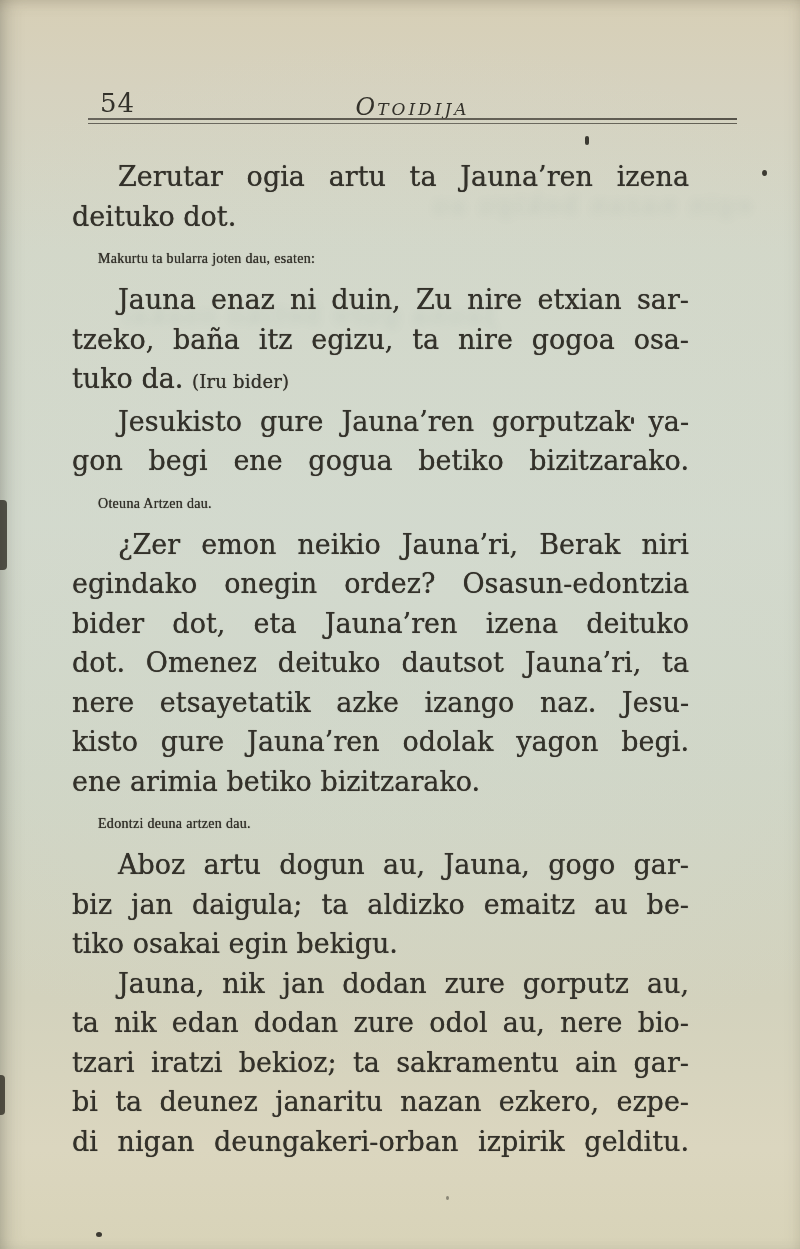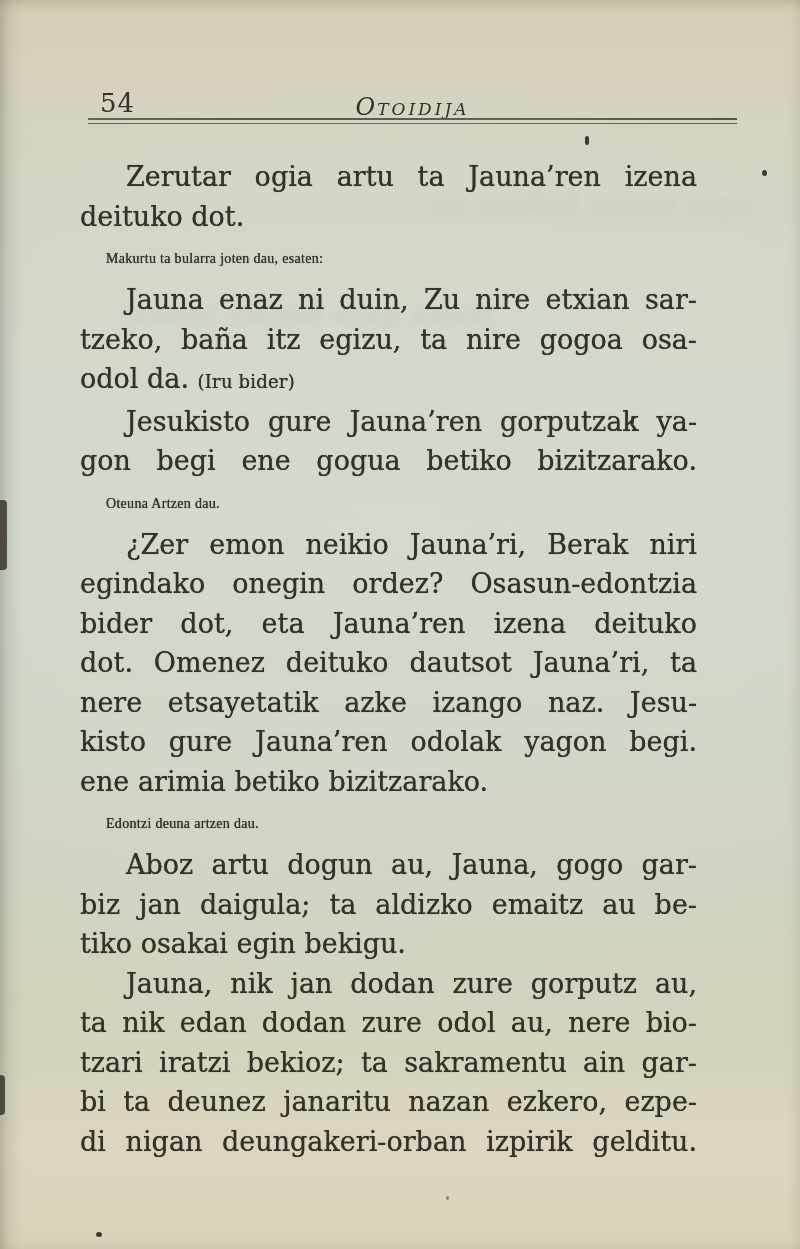--- a/index.html
+++ b/index.html
@@ -97,21 +97,21 @@
   }
   .header-rule .rule-bottom {
     height: 1.6px;
     margin-top: 2.6px;
     background: linear-gradient(90deg, #4a4740 0%, #5a574e 45%, #454239 100%);
     opacity: 0.8;
   }
 
   .text-block {
     position: absolute;
-    left: 80px;
+    left: 72px;
     top: 157px;
     width: 617px;
   }
   .para { margin: 0; }
   .line {
     font-size: 27px;
     line-height: 39.5px;
     white-space: normal;
     text-shadow: 0 0 0.7px rgba(43,41,34,0.85);
   }
@@ -166,21 +166,21 @@
       <div class="para body">
         <div class="line first justified">Zerutar ogia artu ta Jauna’ren izena</div>
         <div class="line align-left">deituko dot.</div>
       </div>
       <div class="para rubric">
         <div class="line first">Makurtu ta bularra joten dau, esaten:</div>
       </div>
       <div class="para body">
         <div class="line first justified">Jauna enaz ni duin, Zu nire etxian sar-</div>
         <div class="line justified">tzeko, baña itz egizu, ta nire gogoa osa-</div>
-        <div class="line align-left"><span>odol da. </span><span class="small-note">(Iru bider)</span></div>
+        <div class="line align-left"><span>tuko da. </span><span class="small-note">(Iru bider)</span></div>
       </div>
       <div class="para body">
         <div class="line first justified">Jesukisto gure Jauna’ren gorputzak ya-</div>
         <div class="line justified">gon begi ene gogua betiko bizitzarako.</div>
       </div>
       <div class="para rubric">
         <div class="line first">Oteuna Artzen dau.</div>
       </div>
       <div class="para body">
         <div class="line first justified">¿Zer emon neikio Jauna’ri, Berak niri</div>

